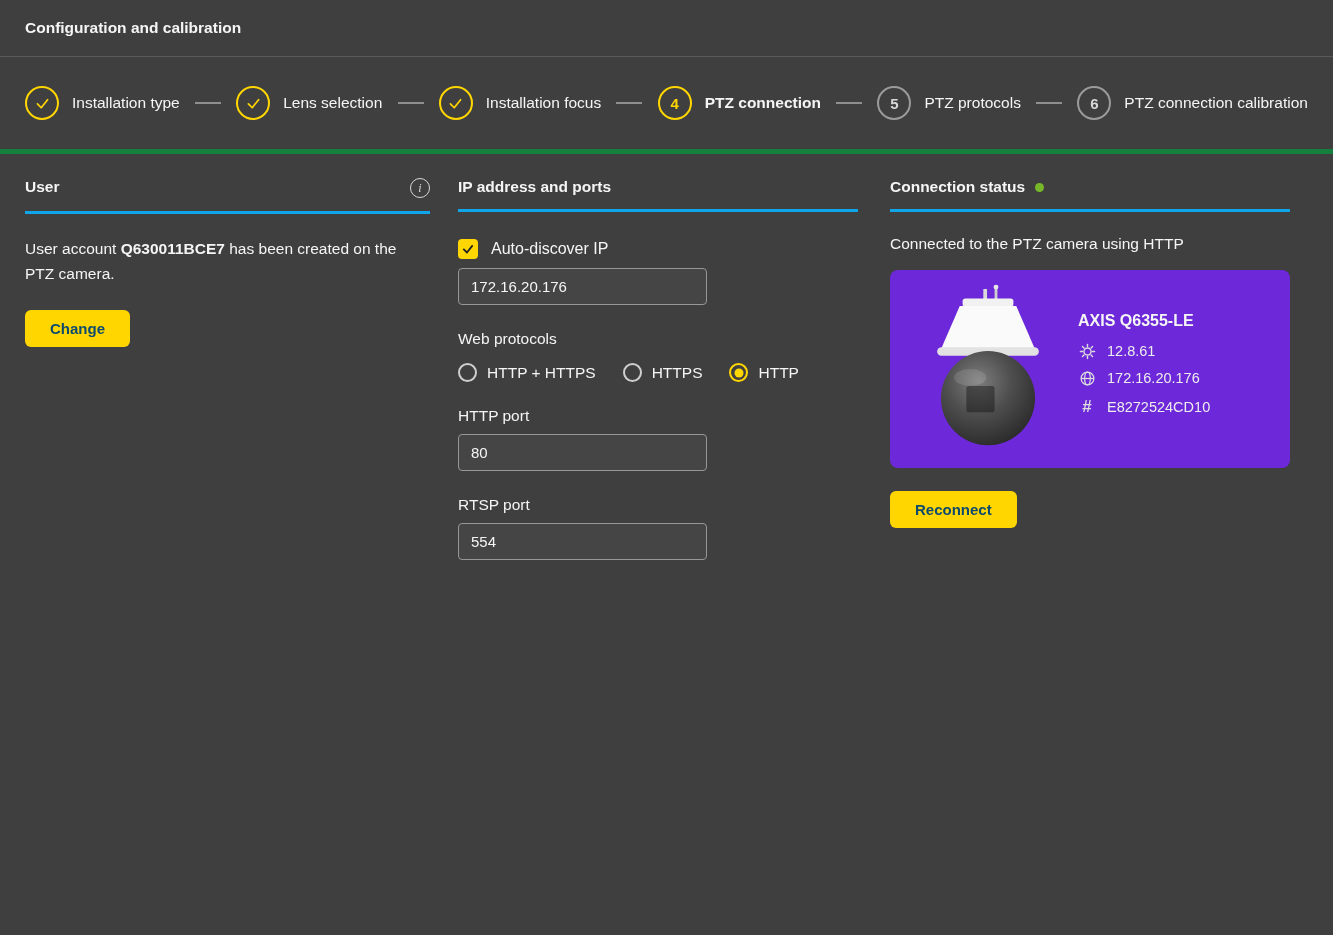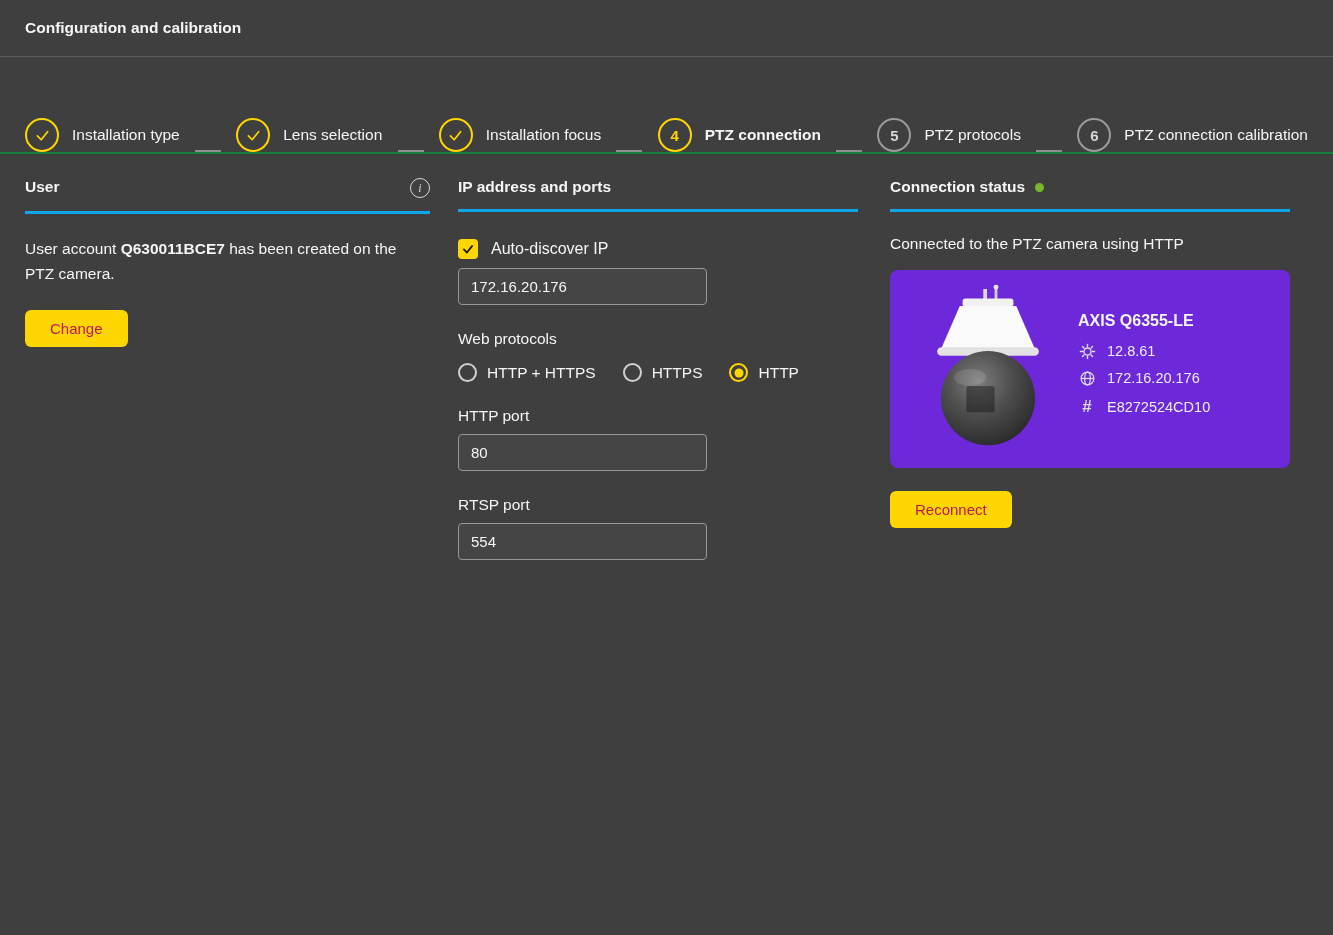--- a/index.html
+++ b/index.html
@@ -18,24 +18,24 @@
     align-items: center;
     padding: 0 25px;
     border-bottom: 1px solid #5a5a5a;
   }
   .topbar-title { font-size: 15.5px; font-weight: 700; }
 
   
   .stepper {
     height: 97px;
     display: flex;
-    align-items: flex-end;
+    align-items: center;
     justify-content: space-between;
     padding: 0 25px;
-    border-bottom: 2px solid #15803d;
+    border-bottom: 5px solid #15803d;
   }
   .step { display: flex; align-items: center; gap: 13px; cursor: default; }
   .step-circle {
     width: 34px; height: 34px;
     border-radius: 50%;
     border: 2px solid #9b9b9b;
     display: flex; align-items: center; justify-content: center;
     font-size: 15px; font-weight: 600; color: #d8d8d8;
     flex-shrink: 0;
   }
@@ -73,26 +73,26 @@
     cursor: pointer;
   }
 
   
   .user-text { margin-top: 23px; font-size: 15.5px; line-height: 1.6; max-width: 395px; }
   .user-text b { font-weight: 700; }
 
   .btn-yellow {
     margin-top: 23px;
     background: #ffd600;
-    color: #be185d;
+    color: #0c4a6e;
     border: none;
     border-radius: 6px;
     padding: 10px 25px;
     font-size: 15px;
-    font-weight: 400;
+    font-weight: 700;
     font-family: inherit;
     cursor: pointer;
   }
 
   
   .checkbox-row { margin-top: 27px; display: flex; align-items: center; gap: 13px; cursor: pointer; }
   .checkbox {
     width: 20px; height: 20px;
     background: #ffd600;
     border-radius: 4px;

